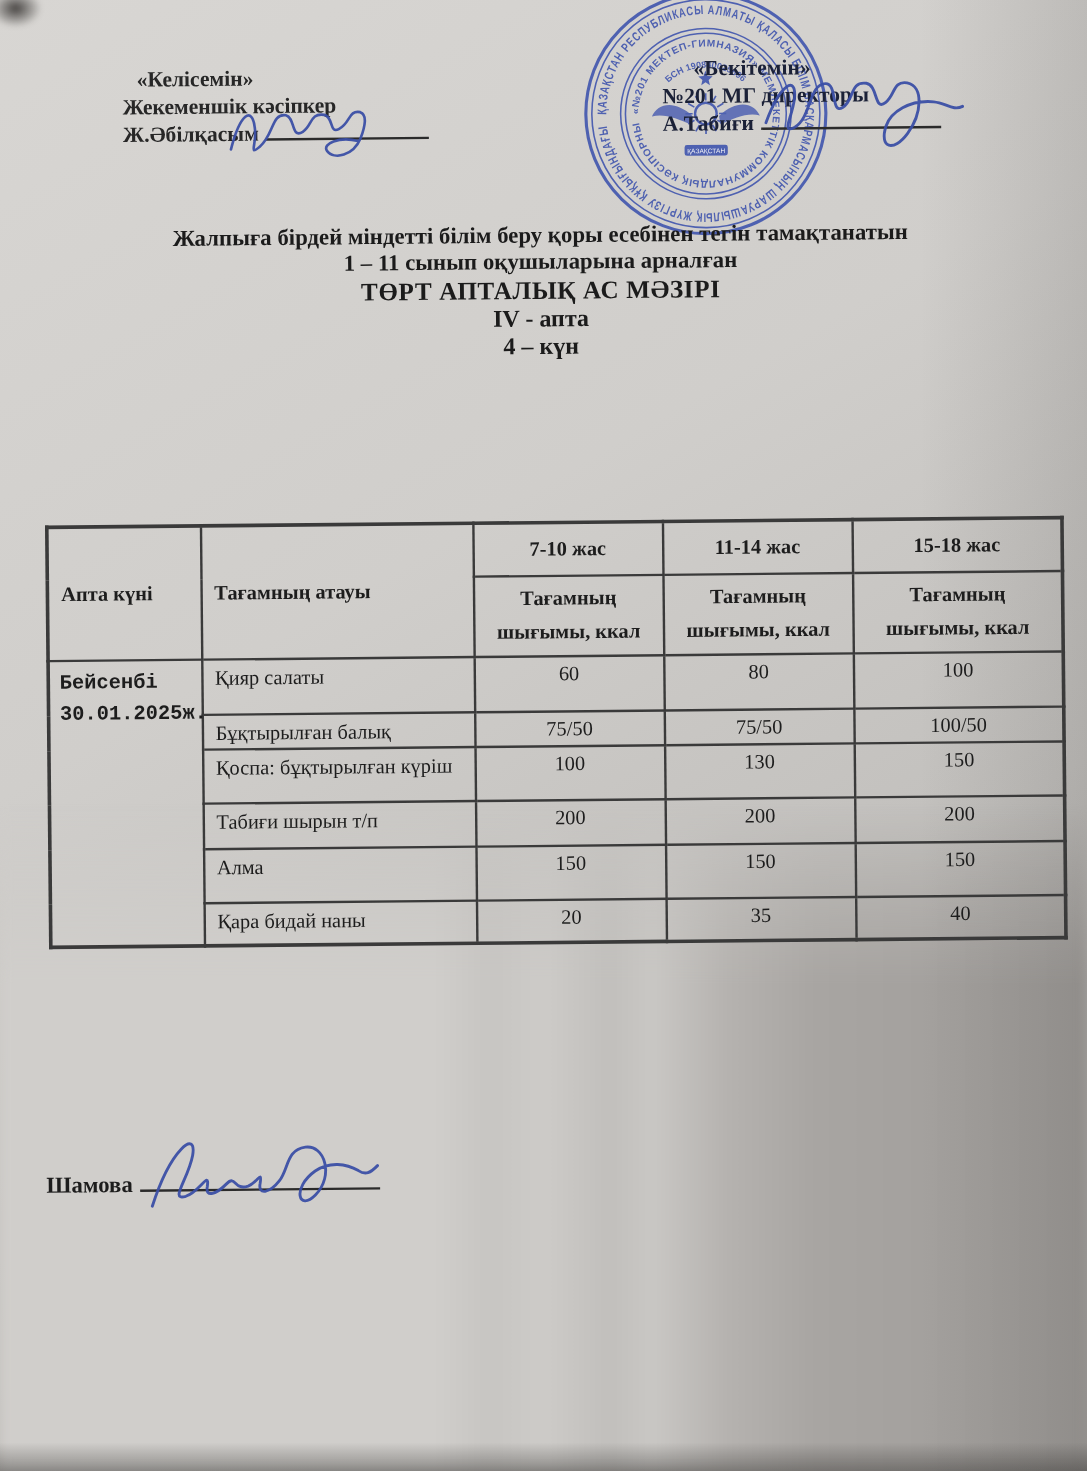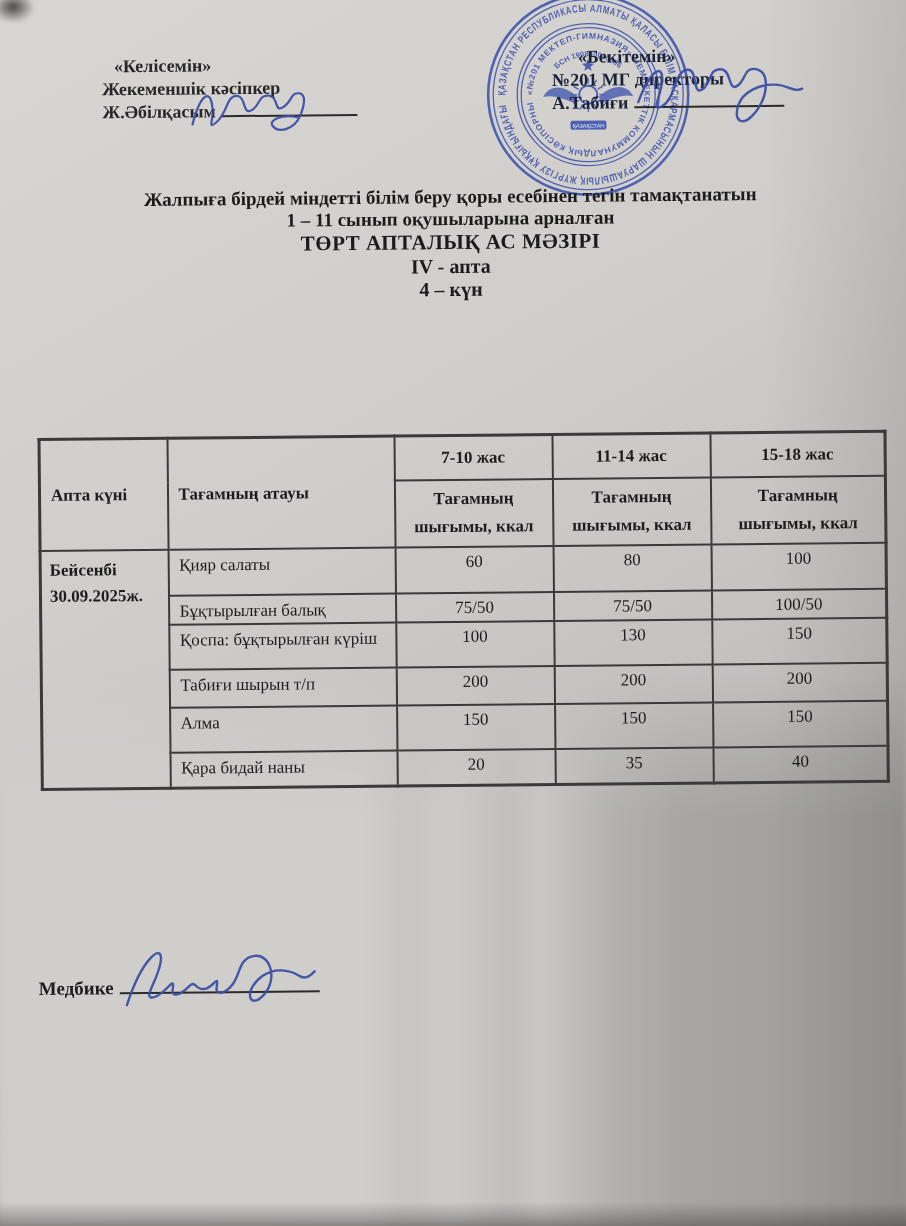--- a/index.html
+++ b/index.html
@@ -61,21 +61,21 @@
   .menu-table{position:absolute;left:38px;top:434px;width:846px;border-collapse:collapse;table-layout:fixed;z-index:2;}
   .menu-table,.menu-table th,.menu-table td{border:2px solid #3a3a3a;}
   .menu-table{border-width:3px;}
   .menu-table th{font-size:17px;font-weight:bold;}
   .hg{height:44px;}.hs{height:62px;}
   .r1{height:46px;}.r2{height:29px;}.r3{height:45px;}.r4{height:38px;}.r5{height:45px;}.r6{height:35px;}
   .colhead{text-align:left;padding-left:10px;vertical-align:middle;font-size:17.5px;}
   .agehead{text-align:center;vertical-align:middle;}
   .subhead{text-align:center;vertical-align:middle;line-height:1.7;padding:4px 18px;}
   .day-cell{vertical-align:top;text-align:left;padding:6px 4px 0 8px;font-weight:bold;font-size:17px;line-height:1.5;}
-  .day-cell span{display:block;}
+  .day-cell span{display:block;font-family:Liberation Mono, monospace;}
   .dish{vertical-align:top;text-align:left;padding:4px 6px 0 10px;font-size:17px;line-height:1.35;}
   .val{vertical-align:top;text-align:center;padding-top:4px;font-size:17px;}
 
   
   .footer{position:absolute;left:34px;top:974px;font-weight:bold;font-size:19px;z-index:2;}
 </style>
 </head>
 <body>
 
 <div class="photo">
@@ -175,21 +175,21 @@
         <th class="agehead">15-18 жас</th>
       </tr>
       <tr class="hs">
         <th class="subhead">Тағамның шығымы, ккал</th>
         <th class="subhead">Тағамның шығымы, ккал</th>
         <th class="subhead">Тағамның шығымы, ккал</th>
       </tr>
       <tr class="r1">
         <td class="day-cell" rowspan="6">
           <span>Бейсенбі</span>
-          <span>30.09.2025ж.</span>
+          <span>30.01.2025ж.</span>
         </td>
         <td class="dish">Қияр салаты</td>
         <td class="val">60</td>
         <td class="val">80</td>
         <td class="val">100</td>
       </tr>
       <tr class="r2">
         <td class="dish">Бұқтырылған балық</td>
         <td class="val">75/50</td>
         <td class="val">75/50</td>
@@ -216,21 +216,21 @@
       <tr class="r6">
         <td class="dish">Қара бидай наны</td>
         <td class="val">20</td>
         <td class="val">35</td>
         <td class="val">40</td>
       </tr>
     </tbody>
       </table>
 
     <div class="footer">
-      <span>Медбике</span><span class="uline w-foot"></span>
+      <span>Шамова</span><span class="uline w-foot"></span>
     </div>
     <svg class="sig sig-bottom" width="220" height="95" viewBox="0 0 220 95">
       <path stroke-width="2.4" d="M14,74 C30,26 52,10 48,32 C44,52 28,70 42,66 C54,62 62,44 60,58 C58,68 68,64 76,56 C84,48 82,62 94,58 C102,55 106,44 104,56 C102,66 112,64 120,54 C128,44 126,28 142,26 C158,24 166,50 150,66 C136,80 130,60 150,46 C162,38 176,40 186,46 C192,50 196,48 202,42"></path>
     </svg>
 
   </div>
 
   <div class="corner-smudge"></div>
   <div class="bottom-edge"></div>
 </div>

